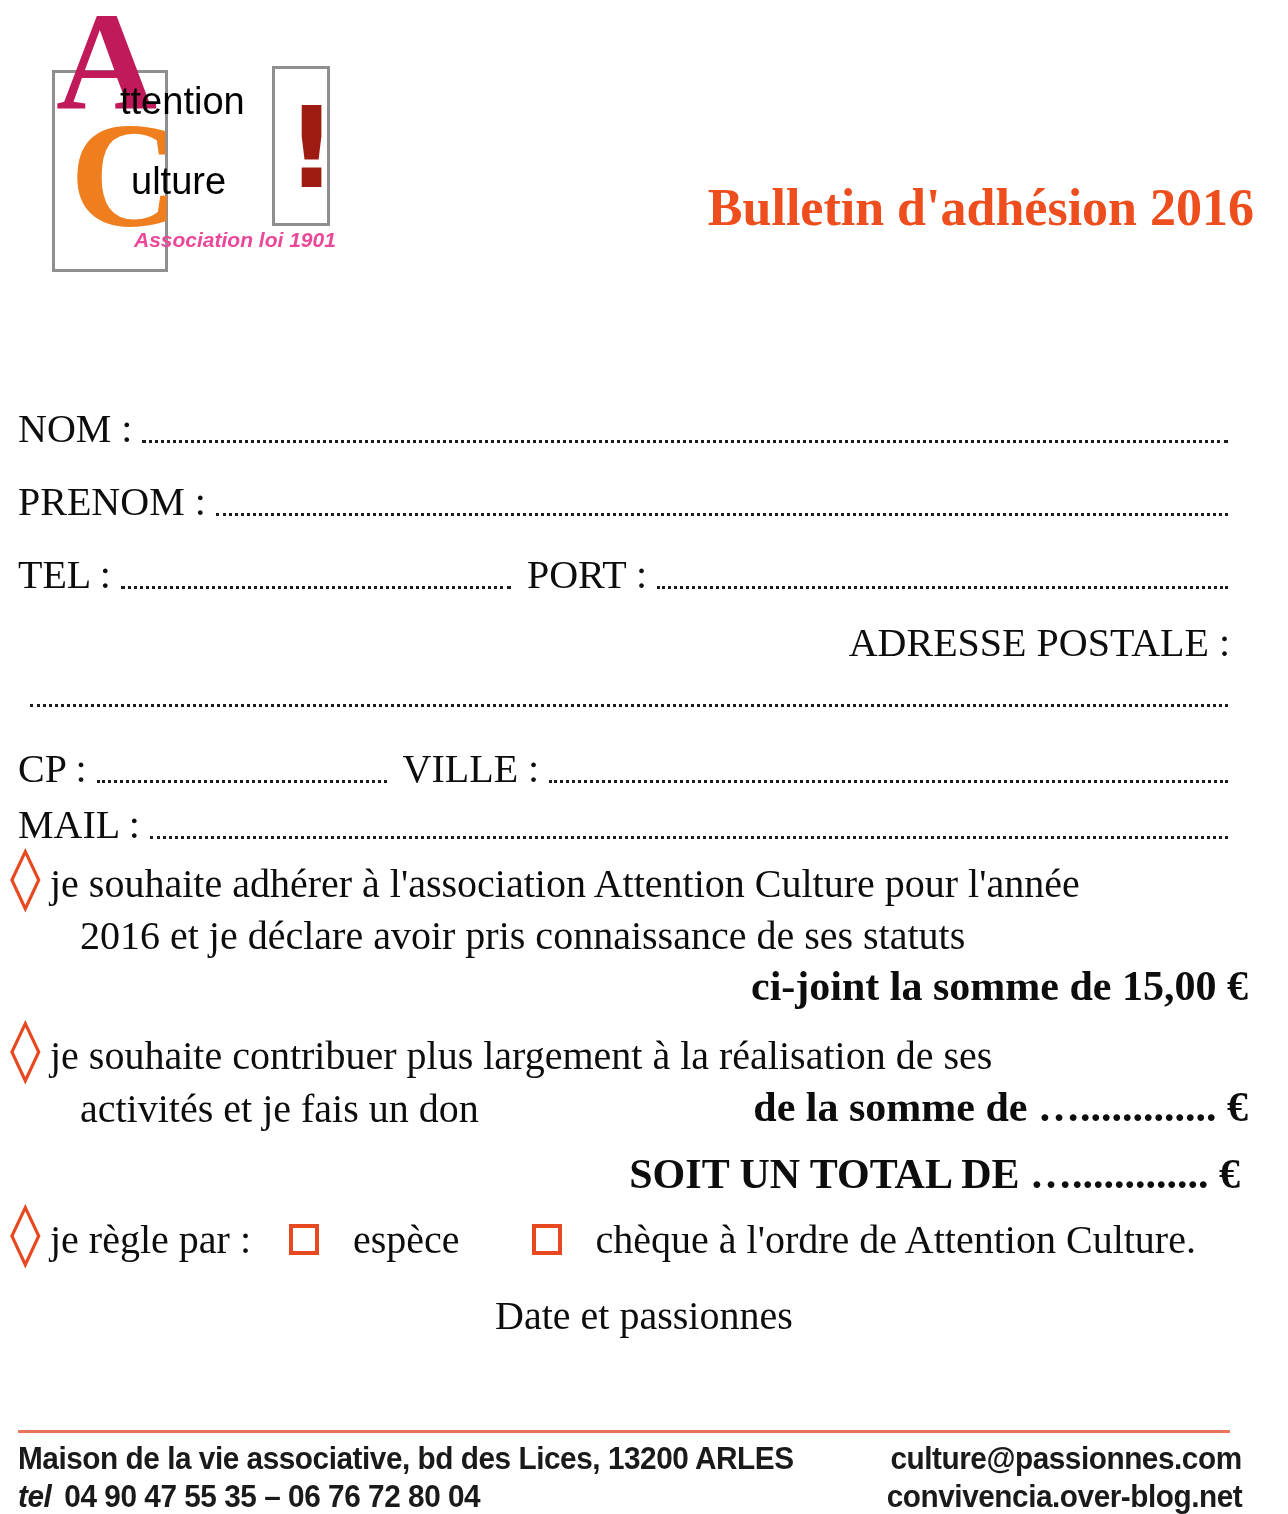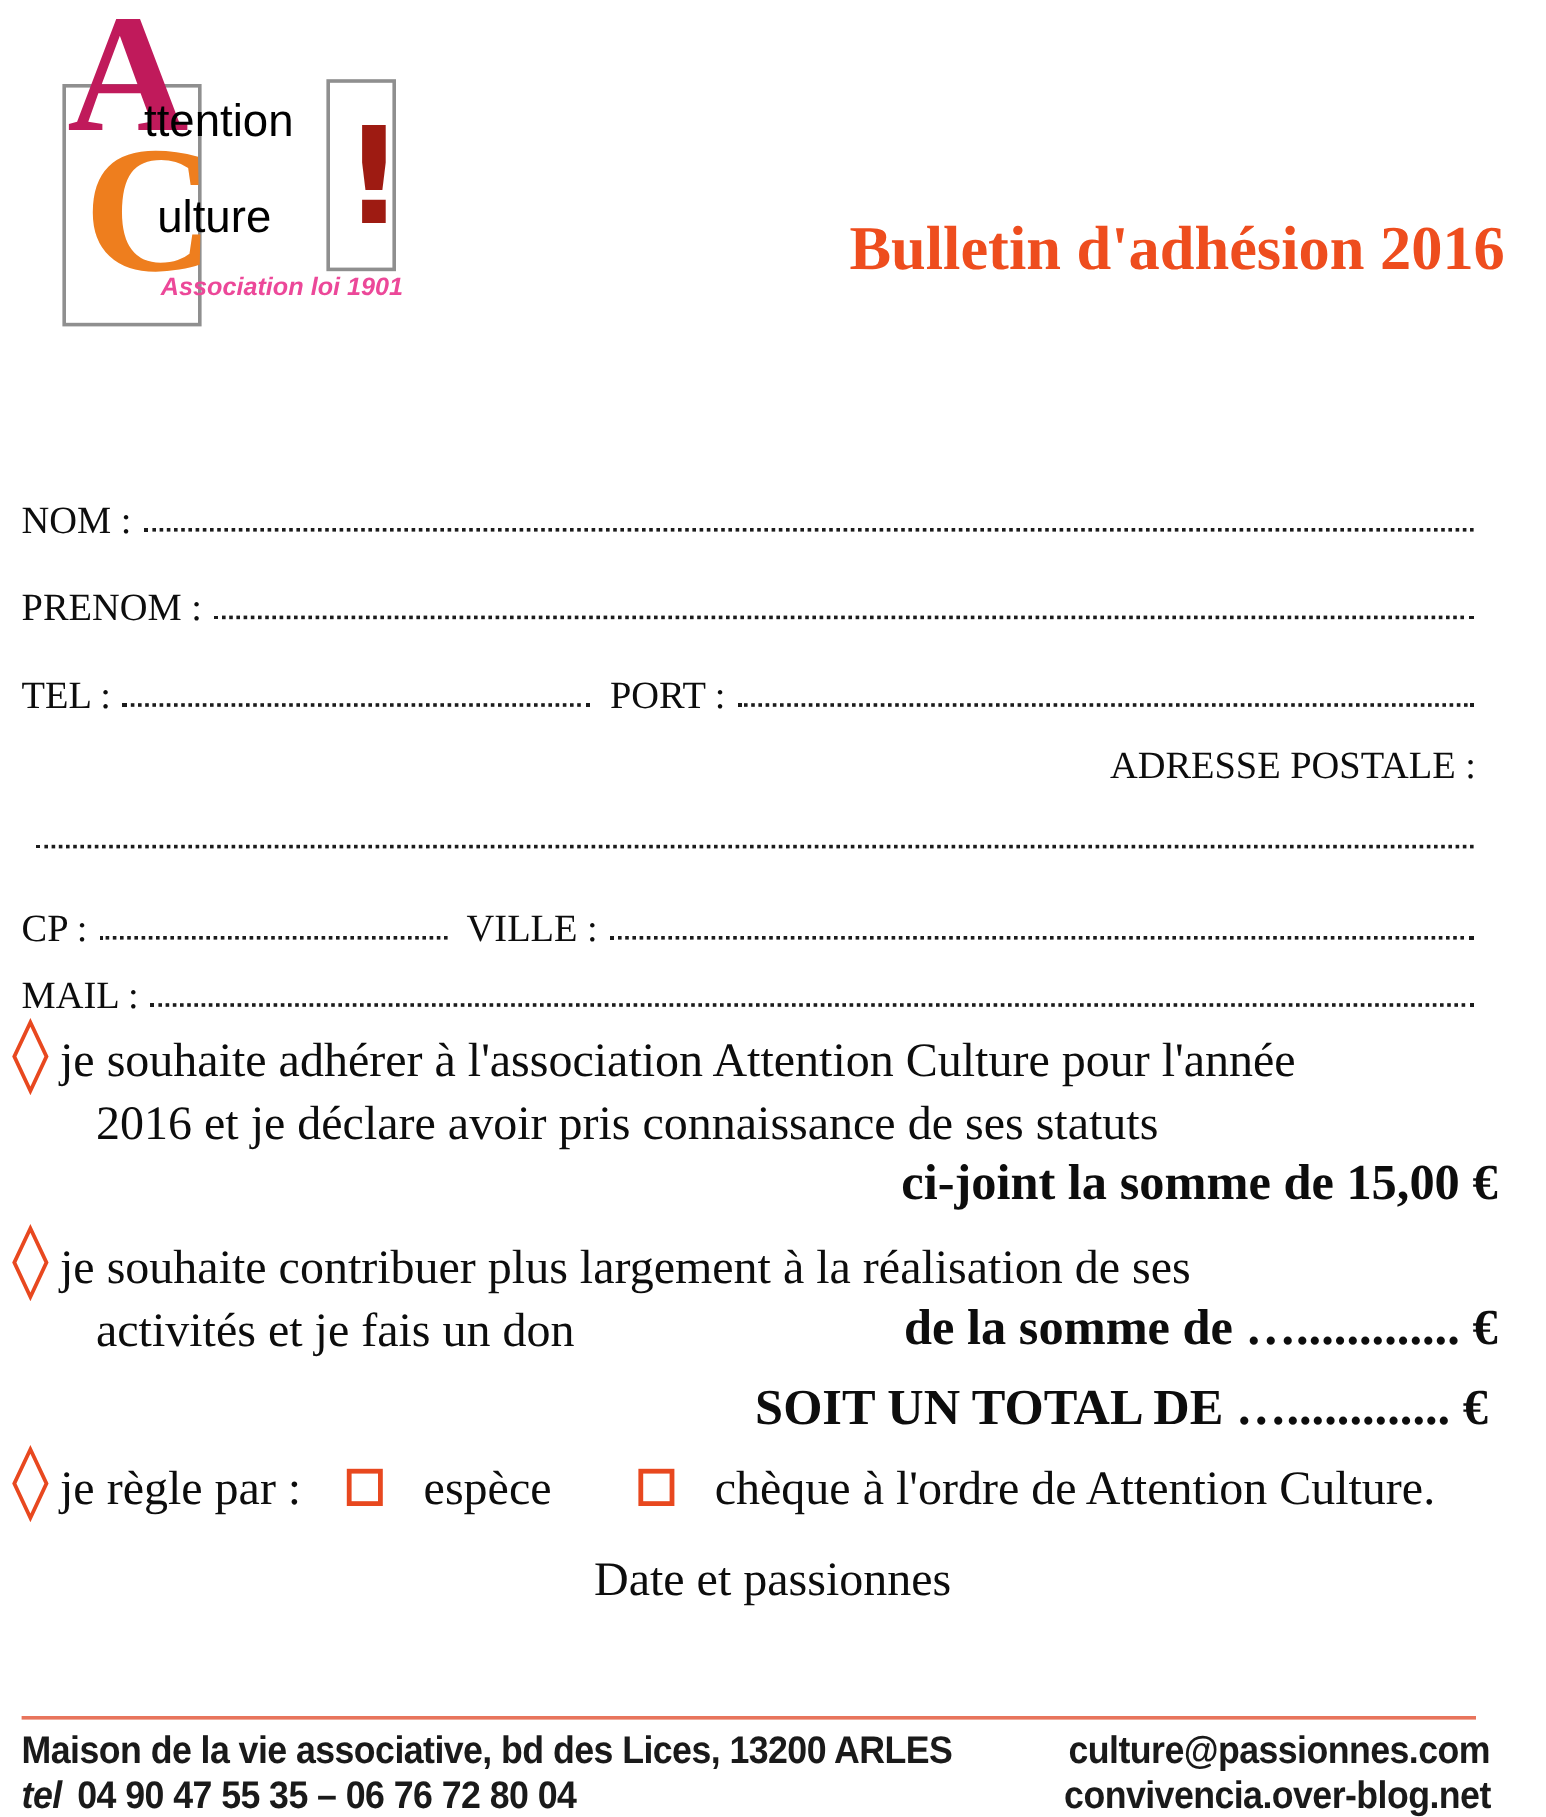--- a/index.html
+++ b/index.html
@@ -46,21 +46,21 @@
   
   .doc-title {
     font-family: "Liberation Serif", serif;
     font-weight: bold; font-size: 52px;
     color: #ee4d1e; white-space: nowrap;
   }
 
   
   .form-row {
     display: flex; align-items: flex-end;
-    font-size: 32px; height: 52px;
+    font-size: 40px; height: 52px;
     left: 18px; right: 58px;
     white-space: nowrap;
   }
   .label { flex: 0 0 auto; }
   .leader {
     flex: 1 1 auto;
     border-bottom: 3px dotted #1c1c1c;
     height: 40px; margin: 0 2px 9px 10px;
   }
   .leader.fixed { flex: 0 0 auto; }

